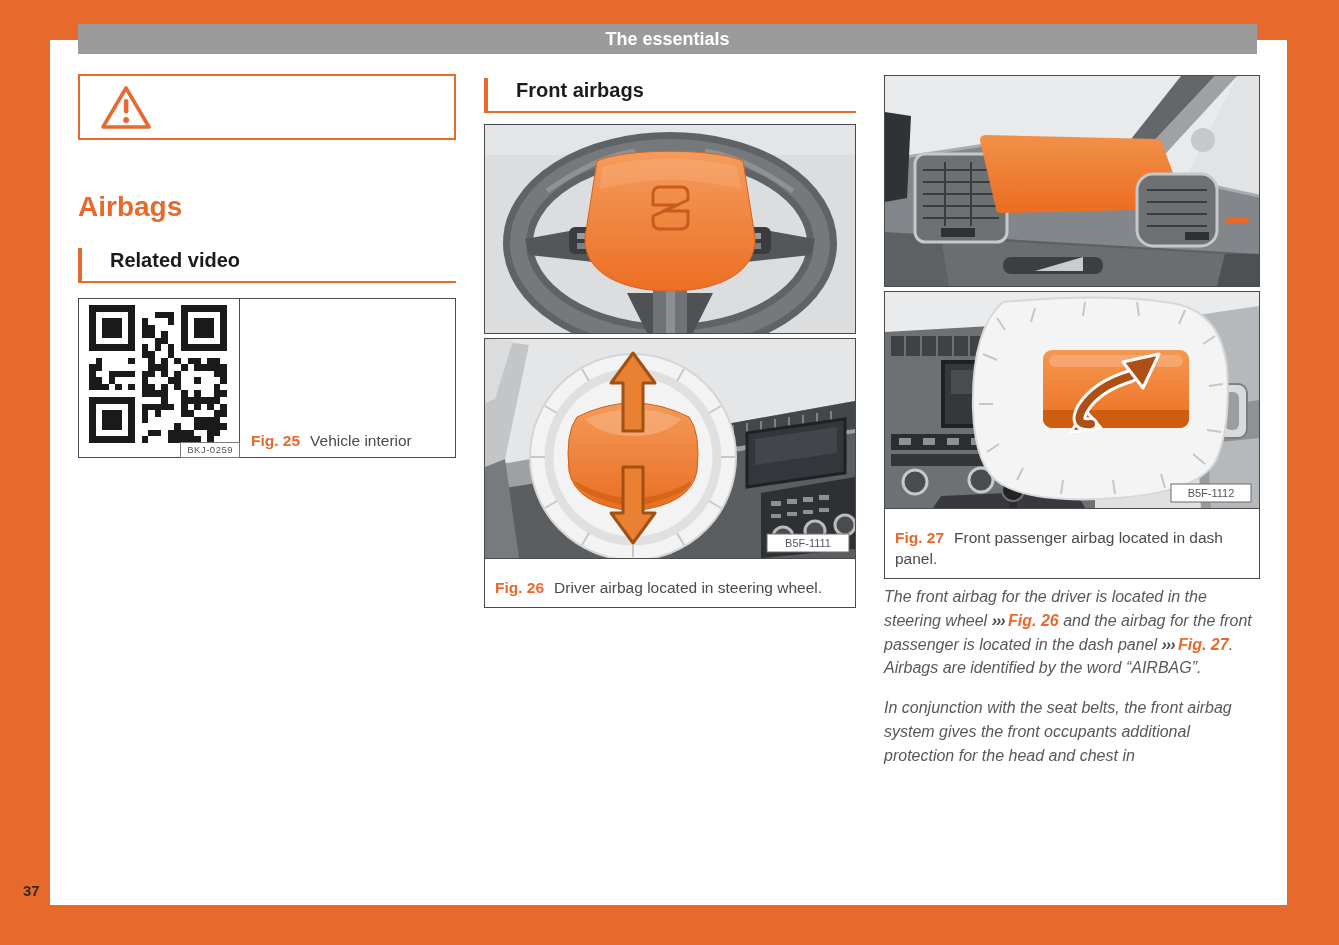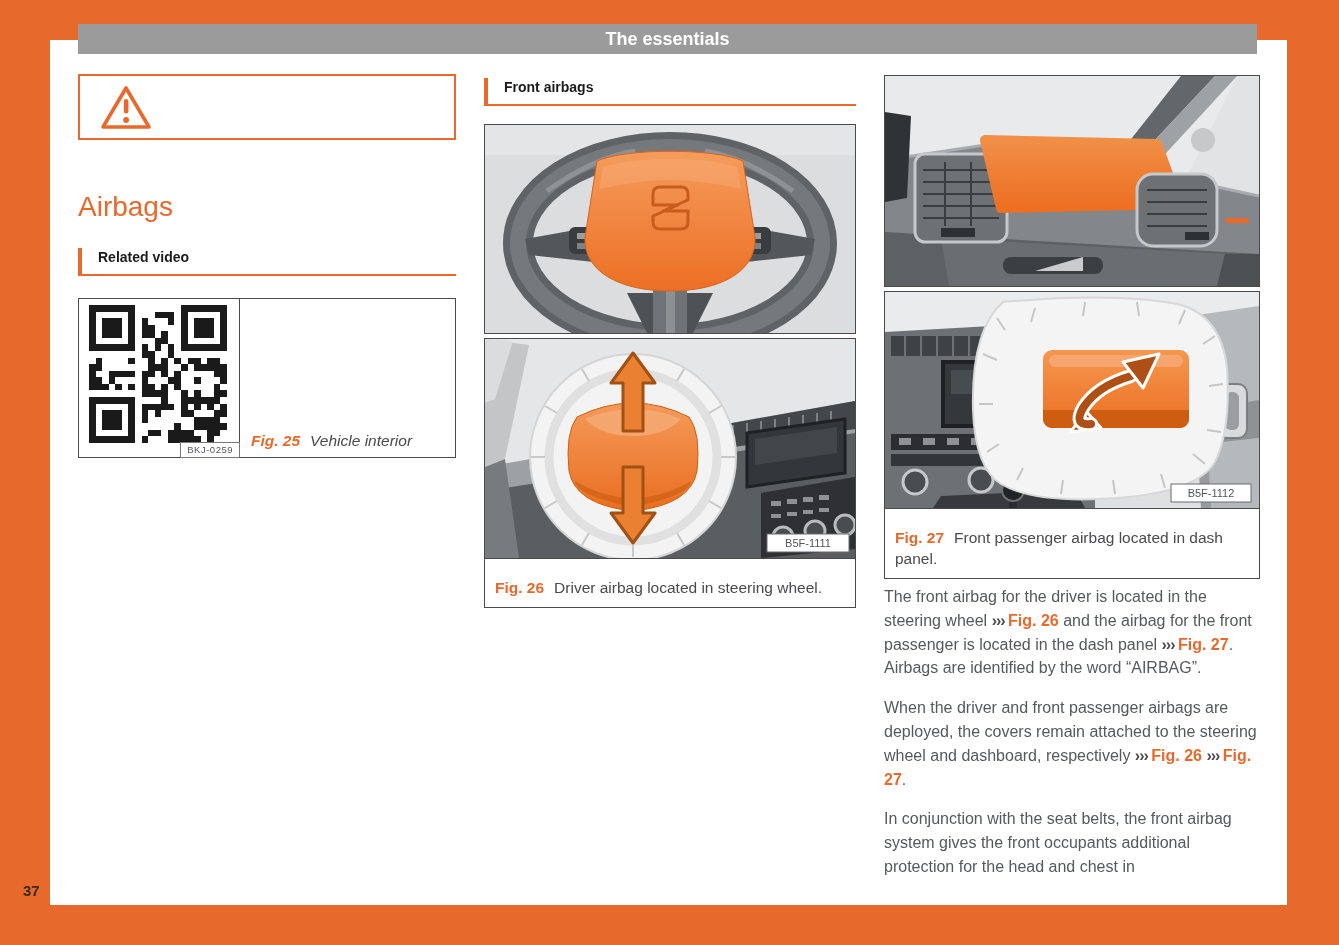--- a/index.html
+++ b/index.html
@@ -9,48 +9,48 @@
   .page{position:absolute;left:50px;top:40px;width:1237px;height:865px;background:#ffffff;}
   .header-bar{position:absolute;left:28px;top:-16px;width:1179px;height:30px;background:#9B9B9B;
     color:#ffffff;font-weight:bold;font-size:18px;display:flex;align-items:center;justify-content:center;}
   .pagenum{position:absolute;left:23px;top:882px;color:#3A2A1E;font-weight:bold;font-size:15px;}
 
   
   .warning-box{position:absolute;left:28px;top:34px;width:374px;height:62px;border:2px solid var(--accent);
     display:flex;align-items:center;background:#fff;box-sizing:content-box;}
   .warning-box .tri{width:92px;display:flex;justify-content:center;align-items:center;flex:none;}
   .warning-text{font-size:15.5px;font-weight:bold;color:var(--ink);line-height:20px;padding-right:10px;}
-  .h1{position:absolute;left:28px;top:151px;font-size:28px;font-weight:normal;color:var(--accent);}
+  .h1{position:absolute;left:28px;top:151px;font-size:28px;font-weight:bold;color:var(--accent);}
   .sec-head{border-left:4px solid var(--accent);border-bottom:2px solid var(--accent);
-    padding:1px 0 9px 16px;font-size:14px;font-weight:bold;color:#1B1B1B;box-sizing:border-box;}
+    padding:1px 0 9px 28px;font-size:20px;font-weight:bold;color:#1B1B1B;box-sizing:border-box;}
   #related-video{position:absolute;left:28px;top:208px;width:378px;}
   #front-airbags{position:absolute;left:434px;top:38px;width:372px;}
 
   .fig25-box{position:absolute;left:28px;top:258px;width:378px;height:160px;border:1px solid var(--ink);
     box-sizing:border-box;display:flex;background:#fff;}
   .qr-cell{width:160px;border-right:1px solid var(--ink);position:relative;flex:none;}
   .qr-cell svg{position:absolute;left:10px;top:6px;}
   .code-tag{position:absolute;right:-1px;bottom:-1px;border:1px solid #77787A;font-size:9.5px;color:#55565A;
     padding:1px 6px 2px;background:#fff;letter-spacing:.5px;}
-  .fig25-caption{flex:1;position:relative;font-style:italic;}
+  .fig25-caption{flex:1;position:relative;}
   .caption-line{position:absolute;left:11px;bottom:7px;font-size:15.5px;color:var(--ink);}
   .fig-label{color:var(--accent);font-weight:bold;margin-right:10px;}
 
   
   .figure{position:absolute;}
   #fig26{left:434px;top:84px;width:372px;}
   #fig27{left:834px;top:35px;width:376px;}
   .img-frame{border:1px solid var(--ink);background:#0ea5e9;}
   .img-frame svg{display:block;}
   .gap{height:4px;}
   .fig-caption{border:1px solid var(--ink);margin-top:-1px;padding:18px 10px 9px;font-size:15.5px;
     line-height:21px;color:var(--ink);background:#fff;}
 
   
-  .bodytext{position:absolute;left:834px;top:545px;width:378px;font-size:16px;line-height:23.8px;color:var(--body);}
+  .bodytext{position:absolute;left:834px;top:545px;width:378px;font-size:16px;line-height:23.8px;color:var(--body);font-style:italic;}
   .bodytext p{margin:0 0 16px;}
   .seg-normal{color:inherit;}
   .seg-figref{color:var(--accent);font-weight:bold;}
   .seg-chev{font-weight:bold;color:var(--ink);letter-spacing:-1px;}
   .seg-warnicon{color:var(--accent);font-weight:bold;}
 </style>
 </head>
 <body>
 
 <div class="canvas">
@@ -458,17 +458,16 @@
           <text x="326" y="205" font-size="11" fill="#54555A" text-anchor="middle">B5F-1112</text>
         </svg>
       </div>
       <div class="fig-caption">
         <span class="fig-label">Fig. 27</span><span>Front passenger airbag located in dash panel.</span>
       </div>
     </div>
 
     <div class="bodytext">
       <p><span class="seg-normal">The front airbag for the driver is located in the steering wheel </span><span class="seg-chev">››› </span><span class="seg-figref">Fig. 26</span><span class="seg-normal"> and the airbag for the front passenger is located in the dash panel </span><span class="seg-chev">››› </span><span class="seg-figref">Fig. 27</span><span class="seg-normal">. Airbags are identified by the word “AIRBAG”.</span></p>
-      <p><span class="seg-normal">When the driver and front passenger airbags are deployed, the covers remain attached to the steering wheel and dashboard, respectively </span><span class="seg-chev">››› </span><span class="seg-figref">Fig. 26</span><span class="seg-normal"> </span><span class="seg-chev">››› </span><span class="seg-figref">Fig. 27</span><span class="seg-normal">.</span></p>
       <p><span class="seg-normal">In conjunction with the seat belts, the front airbag system gives the front occupants additional protection for the head and chest in</span></p>
     </div>
   </div>
 </div>
 
 </body></html>

